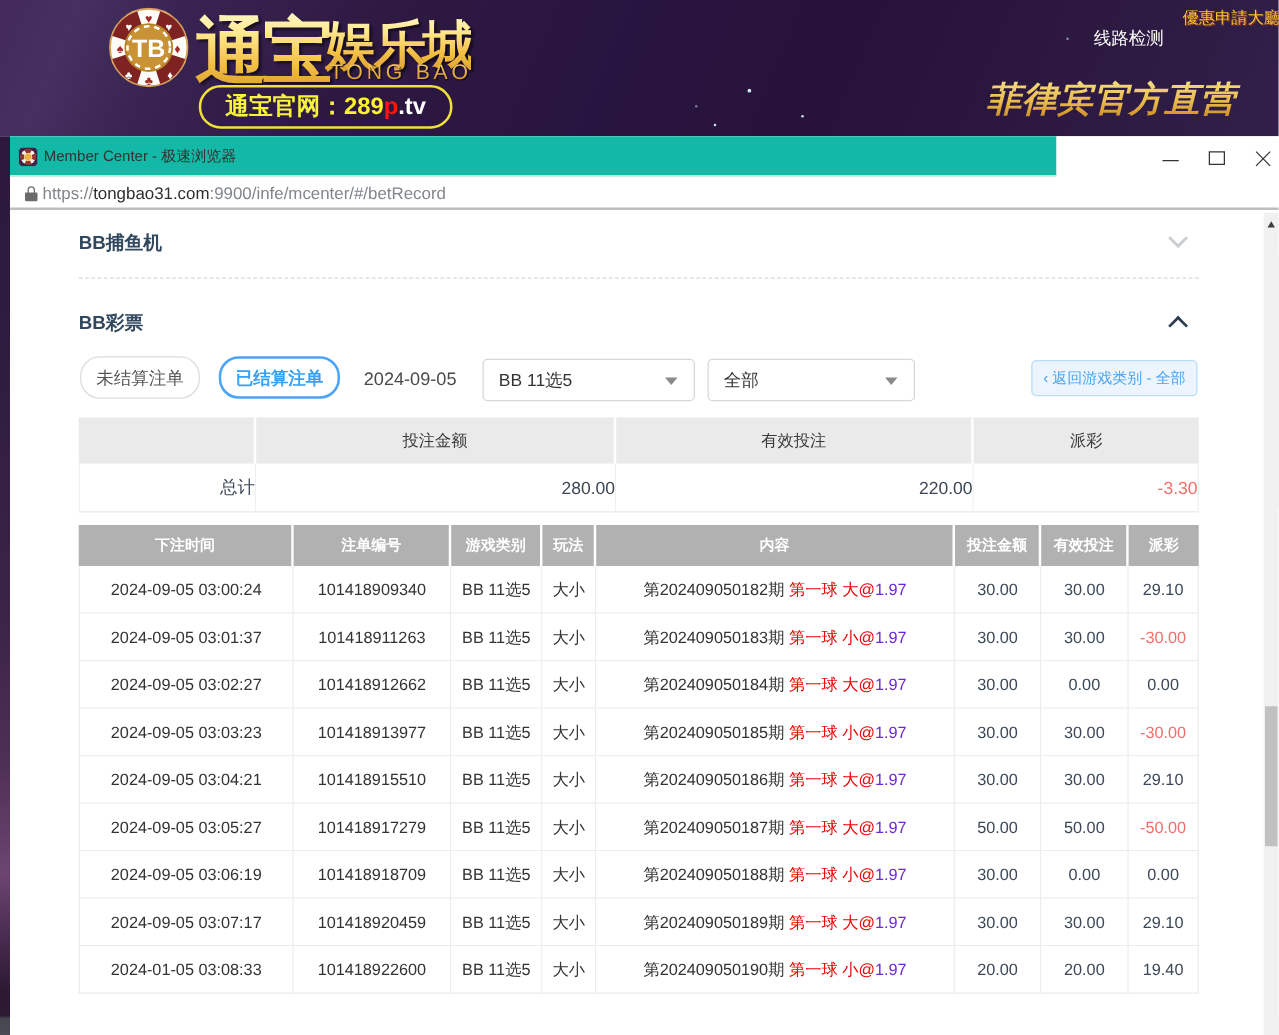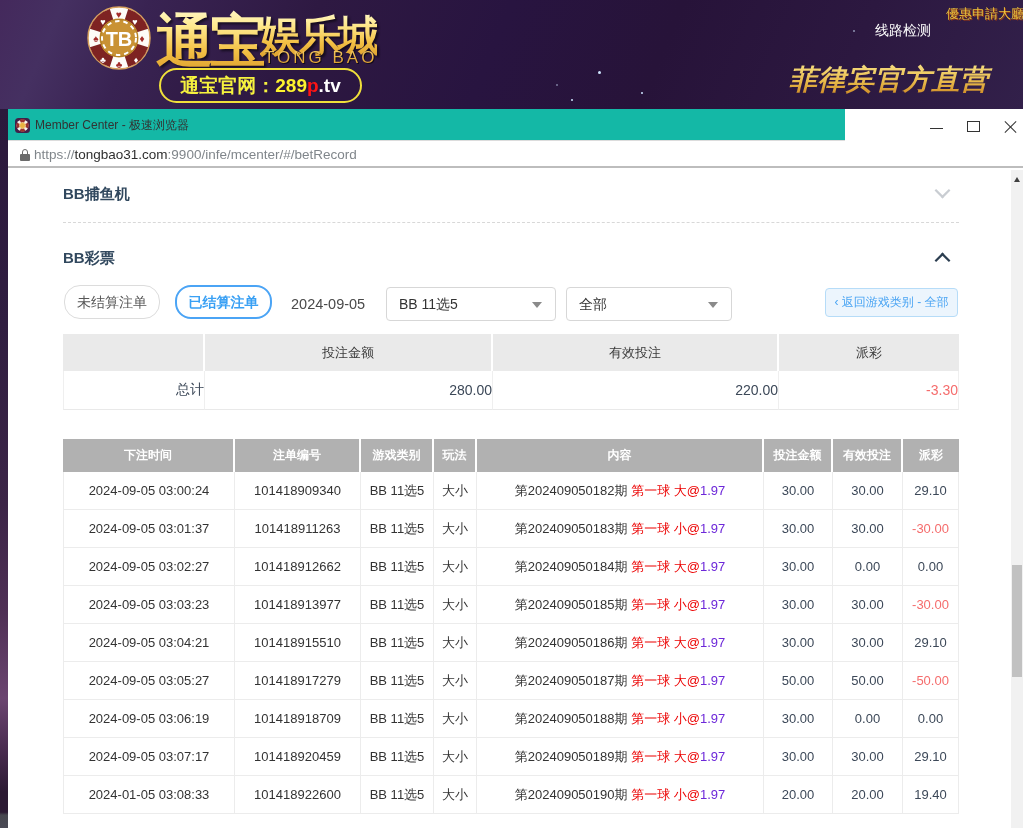--- a/index.html
+++ b/index.html
@@ -66,21 +66,21 @@
 .retbtn{position:absolute;left:817px;top:118px;width:133px;height:29px;background:#ecf5fd;border:1px solid #b6dcf8;border-radius:4px;
  font-size:12px;color:#49a4f3;text-align:center;line-height:27px}
 
 table{border-collapse:separate;border-spacing:0;table-layout:fixed}
 .sumtab{position:absolute;left:55px;top:164px;width:896px}
 .sumtab th{background:#eaeaea;height:37px;font-size:13px;font-weight:normal;color:#3a3a3a;border-right:2px solid #fff}
 .sumtab th:last-child{border-right:none}
 .sumtab td{height:39px;background:#fff;font-size:14px;color:#3c4858;text-align:right;border-bottom:1px solid #e9e9e9;border-right:1px solid #efefef}
 .sumtab td:first-child{border-left:1px solid #efefef}
 
-.maintab{position:absolute;left:55px;top:269px;width:896px}
+.maintab{position:absolute;left:55px;top:250px;width:896px}
 .maintab th{background:#b1b1b1;height:33px;font-size:12px;font-weight:bold;color:#fff;border-right:2px solid #fff}
 .maintab th:last-child{border-right:none}
 .maintab td{height:38px;background:#fff;font-size:13px;color:#333;text-align:center;border-bottom:1px solid #ececec;border-right:1px solid #ececec;overflow:hidden;white-space:nowrap}
 .maintab td:first-child{border-left:1px solid #ececec}
 .red{color:#ec0000}
 .redb{color:#6d28d9;font-weight:normal}
 .maintab td.neg,.sumtab td.neg{color:#f56c6c}
 .maintab td.num{color:#3c4858}
 
 .sbar{position:absolute;left:1011px;top:170px;width:12px;height:658px;background:#f1f1f1}

